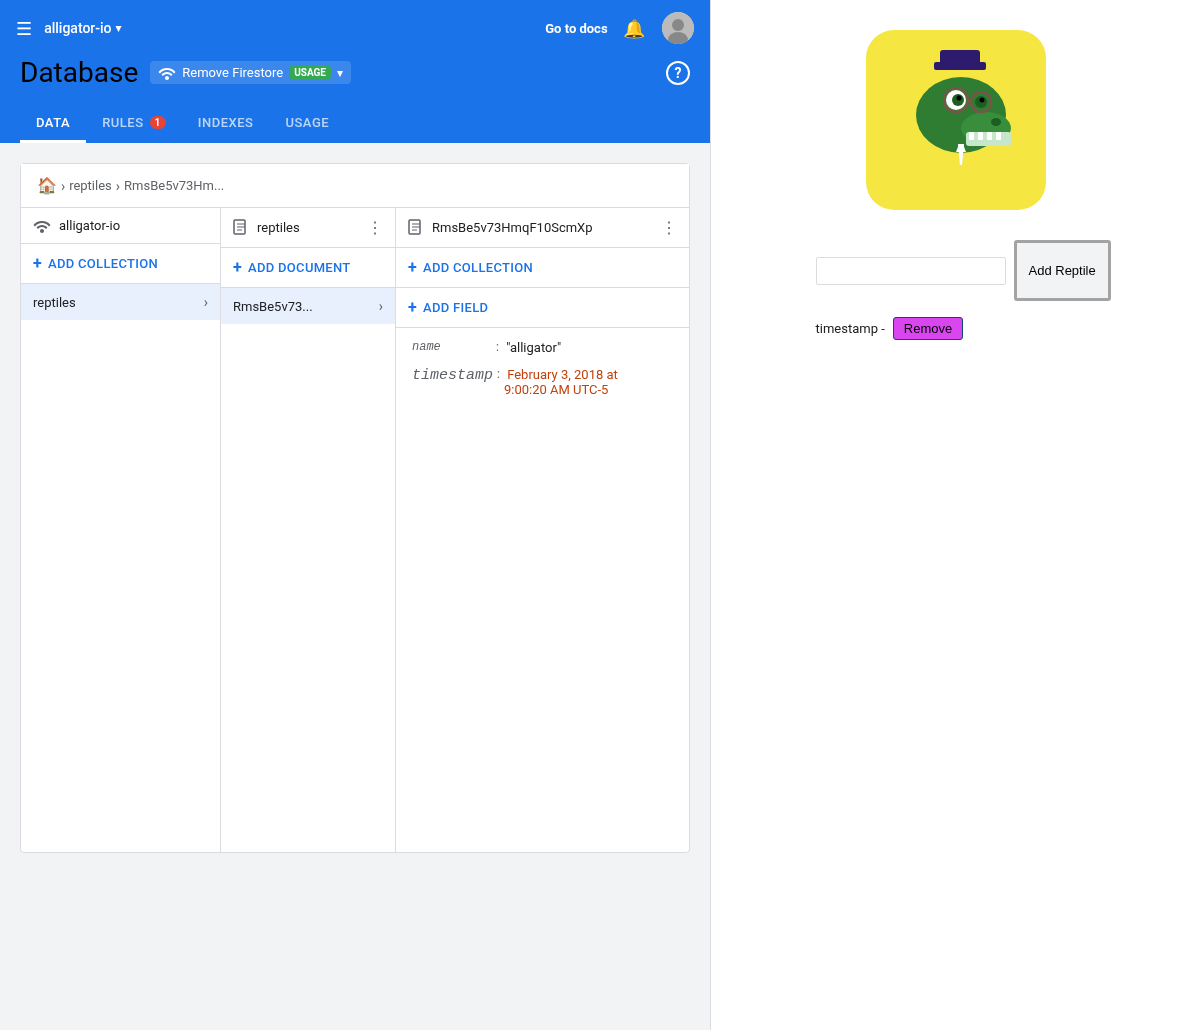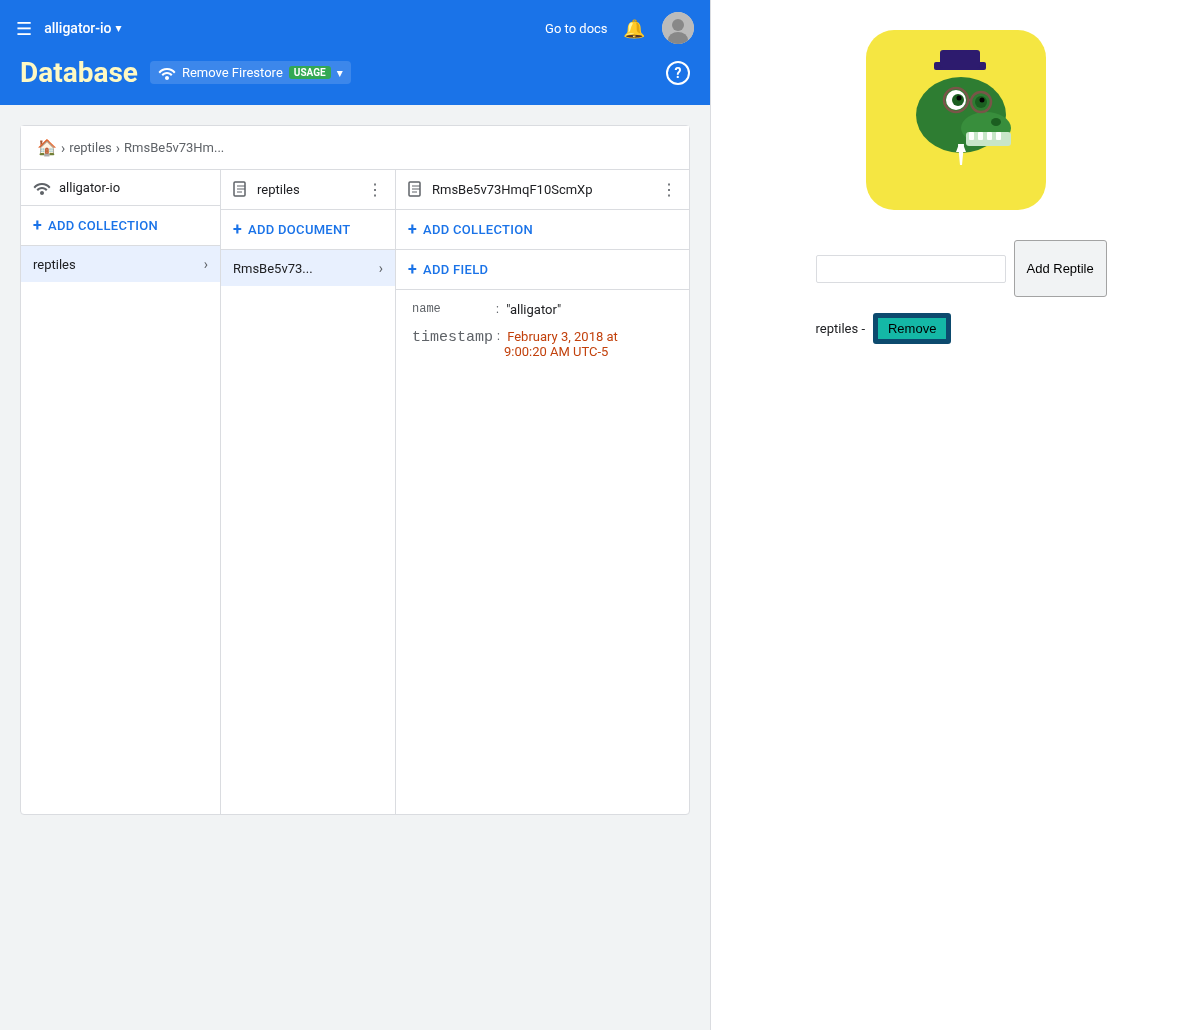--- a/index.html
+++ b/index.html
@@ -32,40 +32,40 @@
       align-items: center;
       gap: 4px;
     }
     .dropdown-arrow { color: white; font-size: 12px; }
     .nav-right {
       margin-left: auto;
       display: flex;
       align-items: center;
       gap: 16px;
     }
-    .go-to-docs { color: white; font-size: 13px; text-decoration: none; cursor: pointer; }
+    .go-to-docs { color: white; font-size: 13px; text-decoration: none; cursor: pointer; font-weight: bold; }
     .bell-icon { color: white; font-size: 18px; }
     .avatar {
       width: 32px; height: 32px;
       border-radius: 50%;
       background: #ccc;
       overflow: hidden;
       display: flex; align-items: center; justify-content: center;
       font-size: 14px;
     }
 
     
     .sub-header {
       background: #1a73e8;
       padding: 0 20px 16px 20px;
       display: flex;
       align-items: center;
       gap: 12px;
     }
-    .page-title { color: #fef9c3; font-size: 28px; font-weight: 700; }
+    .page-title { color: #000000; font-size: 28px; font-weight: 400; }
     .service-badge {
       display: flex;
       align-items: center;
       gap: 6px;
       background: rgba(255,255,255,0.15);
       border-radius: 4px;
       padding: 4px 8px;
       cursor: pointer;
     }
     .service-badge-text { color: white; font-size: 13px; }
@@ -244,20 +244,21 @@
     .field-row {
       display: flex;
       align-items: flex-start;
       margin-bottom: 12px;
     }
     .field-key {
       color: #5f6368;
       font-family: 'Courier New', monospace;
       font-size: 12px;
       min-width: 80px;
+      font-style: italic;
     }
     .field-sep {
       color: #5f6368;
       margin: 0 4px;
       font-size: 12px;
     }
     .field-value {
       color: #202124;
       font-size: 13px;
     }
@@ -300,40 +301,40 @@
       flex: 1;
       height: 28px;
       border: 1px solid #dadce0;
       border-radius: 2px;
       padding: 0 6px;
       font-size: 13px;
       outline: none;
     }
     .add-reptile-btn {
       background: #f1f3f4;
-      border: 1px solid #a3a3a3;
+      border: 3px solid #a3a3a3;
       border-radius: 3px;
       padding: 20px 12px;
       font-size: 13px;
       cursor: pointer;
       white-space: nowrap;
     }
 
     
     .alligator-row {
       display: flex;
       align-items: center;
       gap: 8px;
       width: 100%;
       max-width: 280px;
     }
     .alligator-label { font-size: 13px; color: #202124; }
     .remove-btn {
-      background: #14b8a6;
-      border: 5px solid #0c4a6e;
+      background: #d946ef;
+      border: 1px solid #0c4a6e;
       border-radius: 3px;
       padding: 3px 10px;
       font-size: 13px;
       cursor: pointer;
     }
   </style>
 </head>
 <body>
 
 <div class="console-panel">
@@ -365,20 +366,35 @@
         <path d="M9 6C6.8 6 4.8 7 3.5 8.5L5 10c1-1.2 2.4-2 4-2s3 .8 4 2l1.5-1.5C13.2 7 11.2 6 9 6z" fill="white"></path>
         <path d="M9 10c-1.1 0-2 .9-2 2s.9 2 2 2 2-.9 2-2-.9-2-2-2z" fill="white"></path>
       </svg>
       <span class="service-badge-text">Remove Firestore</span>
       <span class="beta-badge">USAGE</span>
       <span style="color:white;font-size:12px;">▾</span>
     </div>
     <div class="help-icon">?</div>
   </div>
 
+  <div class="tab-bar">
+    <div class="tab active">
+      <span>DATA</span>
+    </div>
+    <div class="tab">
+      <span>RULES</span>
+      <span class="tab-badge">1</span>
+    </div>
+    <div class="tab">
+      <span>INDEXES</span>
+    </div>
+    <div class="tab">
+      <span>USAGE</span>
+    </div>
+  </div>
 
   <div class="content-area">
     <div class="database-panel">
 
       <div class="breadcrumb">
         <span class="home-icon">🏠</span>
         <span class="breadcrumb-sep">›</span>
         <span class="breadcrumb-item">reptiles</span>
         <span class="breadcrumb-sep">›</span>
         <span class="breadcrumb-item">RmsBe5v73Hm...</span>
@@ -498,16 +514,16 @@
       <polygon points="83,104 87,104 90,112 80,112" fill="white"></polygon>
     </svg>
   </div>
 
   <div class="add-reptile-row">
     <input type="text" class="reptile-input" placeholder="" style="">
     <button class="add-reptile-btn">Add Reptile</button>
   </div>
 
   <div class="alligator-row">
-    <span class="alligator-label">reptiles -</span>
+    <span class="alligator-label">timestamp -</span>
     <button class="remove-btn">Remove</button>
   </div>
 </div>
 
 </body></html>

